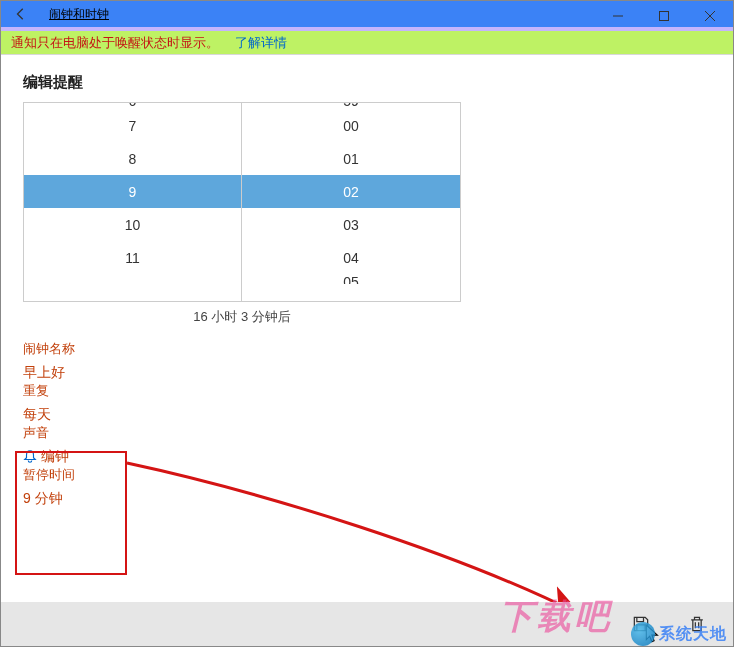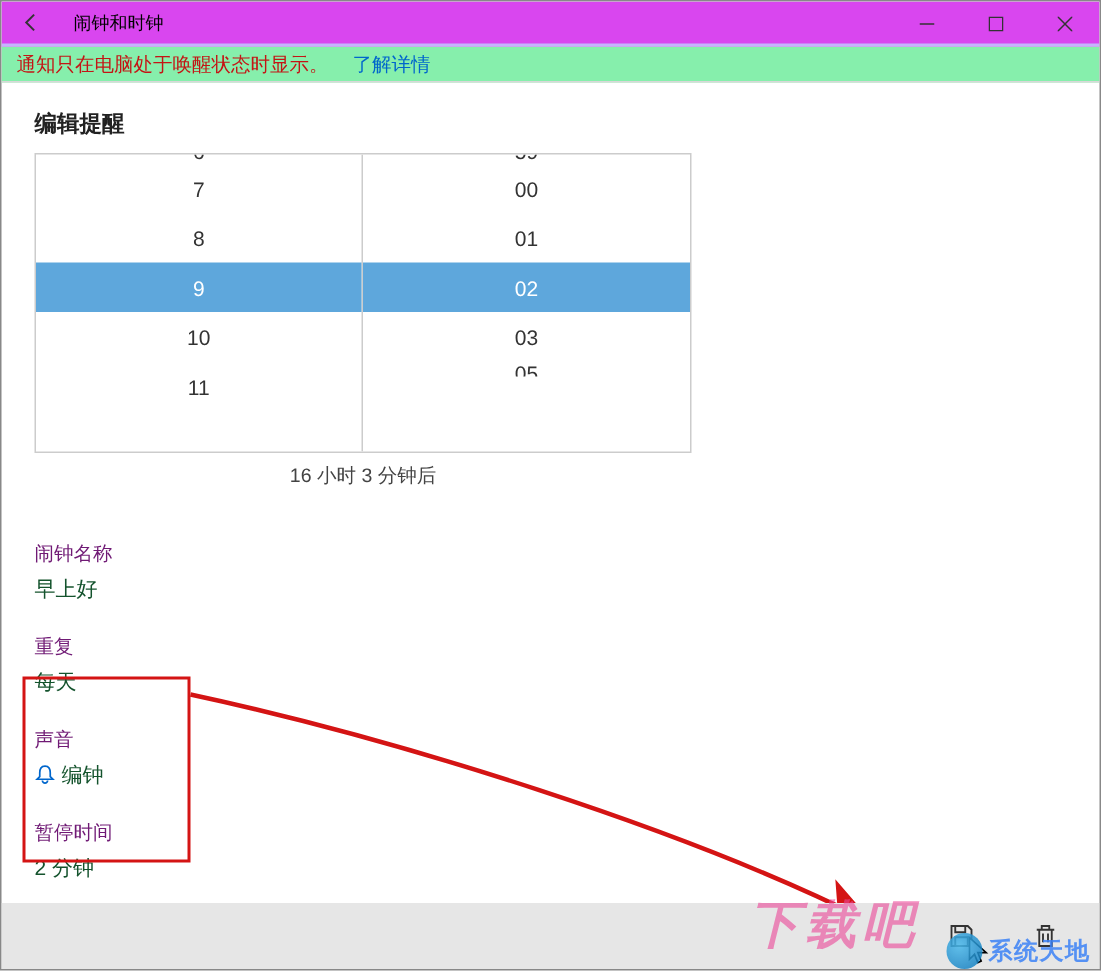--- a/index.html
+++ b/index.html
@@ -12,23 +12,24 @@
     height: 647px;
     position: relative;
     overflow: hidden;
     border: 1px solid #888;
   }
   
   .titlebar {
     height: 30px;
     display: flex;
     align-items: center;
-    background: #d946ef;
-    border-bottom: 2px solid #c4b5fd;
-    position: relative;
+    background: #3b82f6;
+    border-bottom: 4px solid #c4b5fd;
+    position: relative;
+    text-decoration: underline;
   }
   .back-btn {
     width: 40px; height: 30px;
     display: flex; align-items: center; justify-content: center;
     font-size: 16px;
     color: #333;
   }
   .title-text {
     font-size: 12px;
     color: #000;
@@ -44,21 +45,21 @@
     width: 46px;
     display: flex;
     align-items: center;
     justify-content: center;
     font-size: 12px;
     color: #333;
   }
   
   .notifbar {
     height: 24px;
-    background: #86efac;
+    background: #bef264;
     color: #c41515;
     font-size: 13px;
     padding: 0 10px;
     display: flex;
     align-items: center;
     border-bottom: 1px solid #d8d8d8;
   }
   .notifbar a {
     color: #0066cc;
     margin-left: 16px;
@@ -105,26 +106,26 @@
   }
   .time-remaining {
     width: 438px;
     text-align: center;
     font-size: 13px;
     color: #444;
     padding: 6px 0 14px 0;
   }
   .section-label {
     font-size: 13px;
-    color: #701a75;
-    margin-top: 20px;
+    color: #c2410c;
+    margin-top: 0;
   }
   .section-value {
     font-size: 14px;
-    color: #14532d;
+    color: #c2410c;
     margin-top: 6px;
     display: flex;
     align-items: center;
     gap: 4px;
   }
   .section-value .bell {
     font-size: 14px;
   }
   
   .annot-box {
@@ -250,20 +251,21 @@
       <div class="picker-row selected">9</div>
       <div class="picker-row">10</div>
       <div class="picker-row">11</div>
     </div>
     <div class="picker-col">
       <div class="picker-row top-cut">59</div>
       <div class="picker-row">00</div>
       <div class="picker-row">01</div>
       <div class="picker-row selected">02</div>
       <div class="picker-row">03</div>
+      <div class="picker-row">04</div>
       <div class="picker-row bot-cut">05</div>
     </div>
   </div>
   <div class="time-remaining">16 小时 3 分钟后</div>
 
   <div class="section-label">闹钟名称</div>
   <div class="section-value">早上好</div>
 
   <div class="section-label">重复</div>
   <div class="section-value">每天</div>
@@ -272,21 +274,21 @@
   <div class="section-value">
     <span class="bell">
       <svg width="14" height="14" viewBox="0 0 16 16">
           <path d="M8 2 C5 2 4 4 4 7 L4 10 L2 12 L14 12 L12 10 L12 7 C12 4 11 2 8 2 Z M6 13 C6 14 7 15 8 15 C9 15 10 14 10 13" stroke="#0066cc" stroke-width="1.3" fill="none"></path>
         </svg>
     </span>
     <span>编钟</span>
   </div>
 
   <div class="section-label">暂停时间</div>
-  <div class="section-value">2 分钟</div>
+  <div class="section-value">9 分钟</div>
 </div>
 
 <div class="annot-box"></div>
 
 <svg class="arrow-svg" viewBox="0 0 480 190">
   <defs>
     <marker id="ah" markerWidth="14" markerHeight="14" refX="10" refY="5" orient="auto">
       <path d="M0,0 L12,5 L0,10 L3,5 Z" fill="#d41414"></path>
     </marker>
   </defs>

